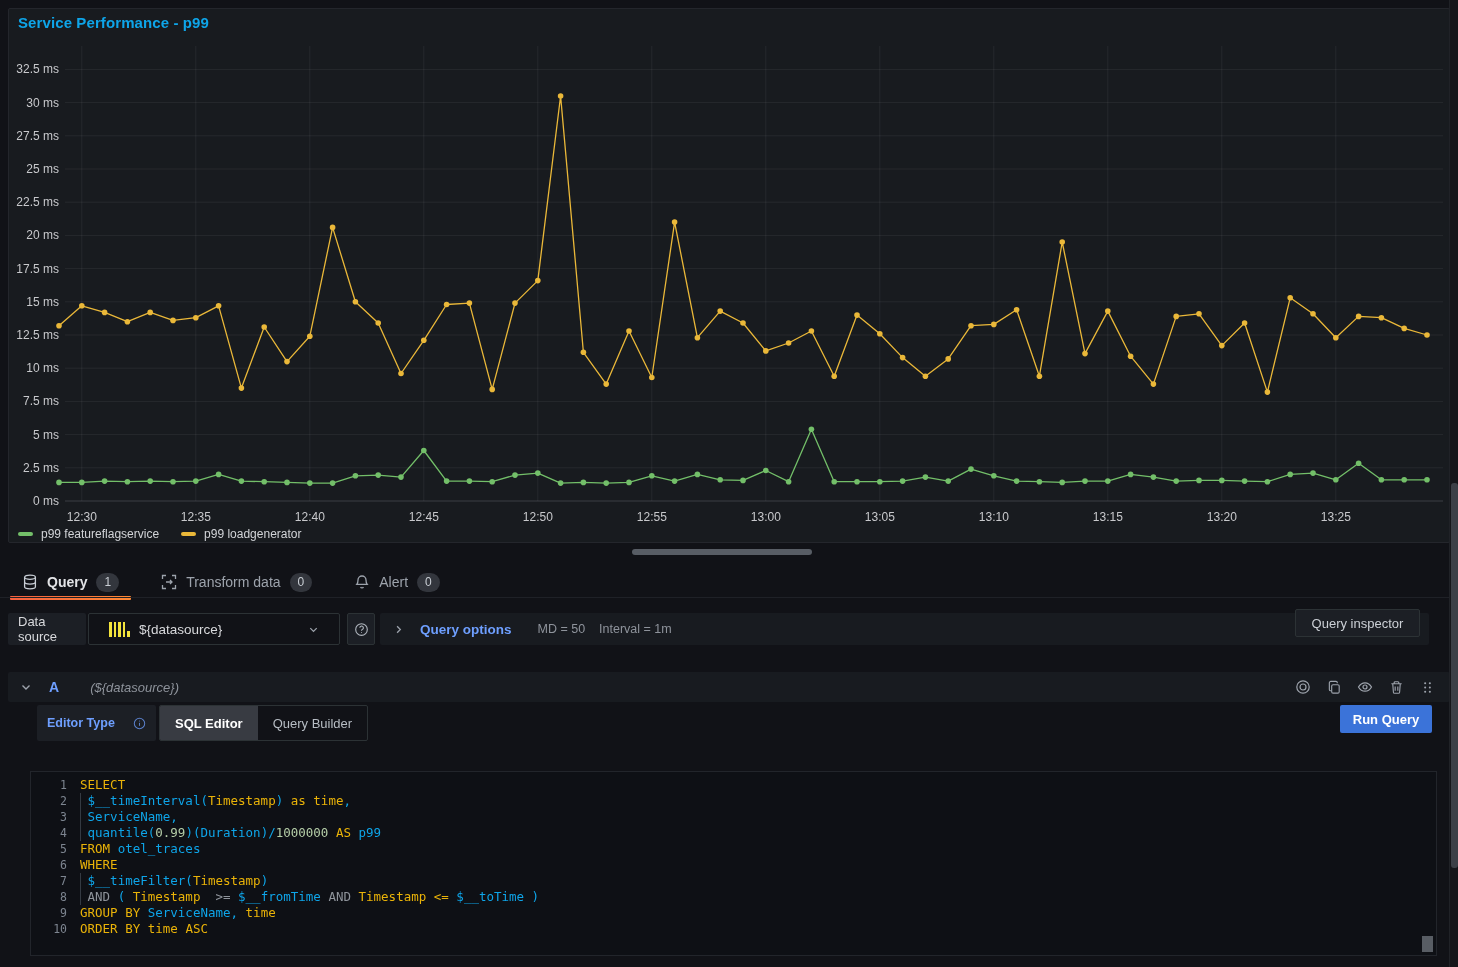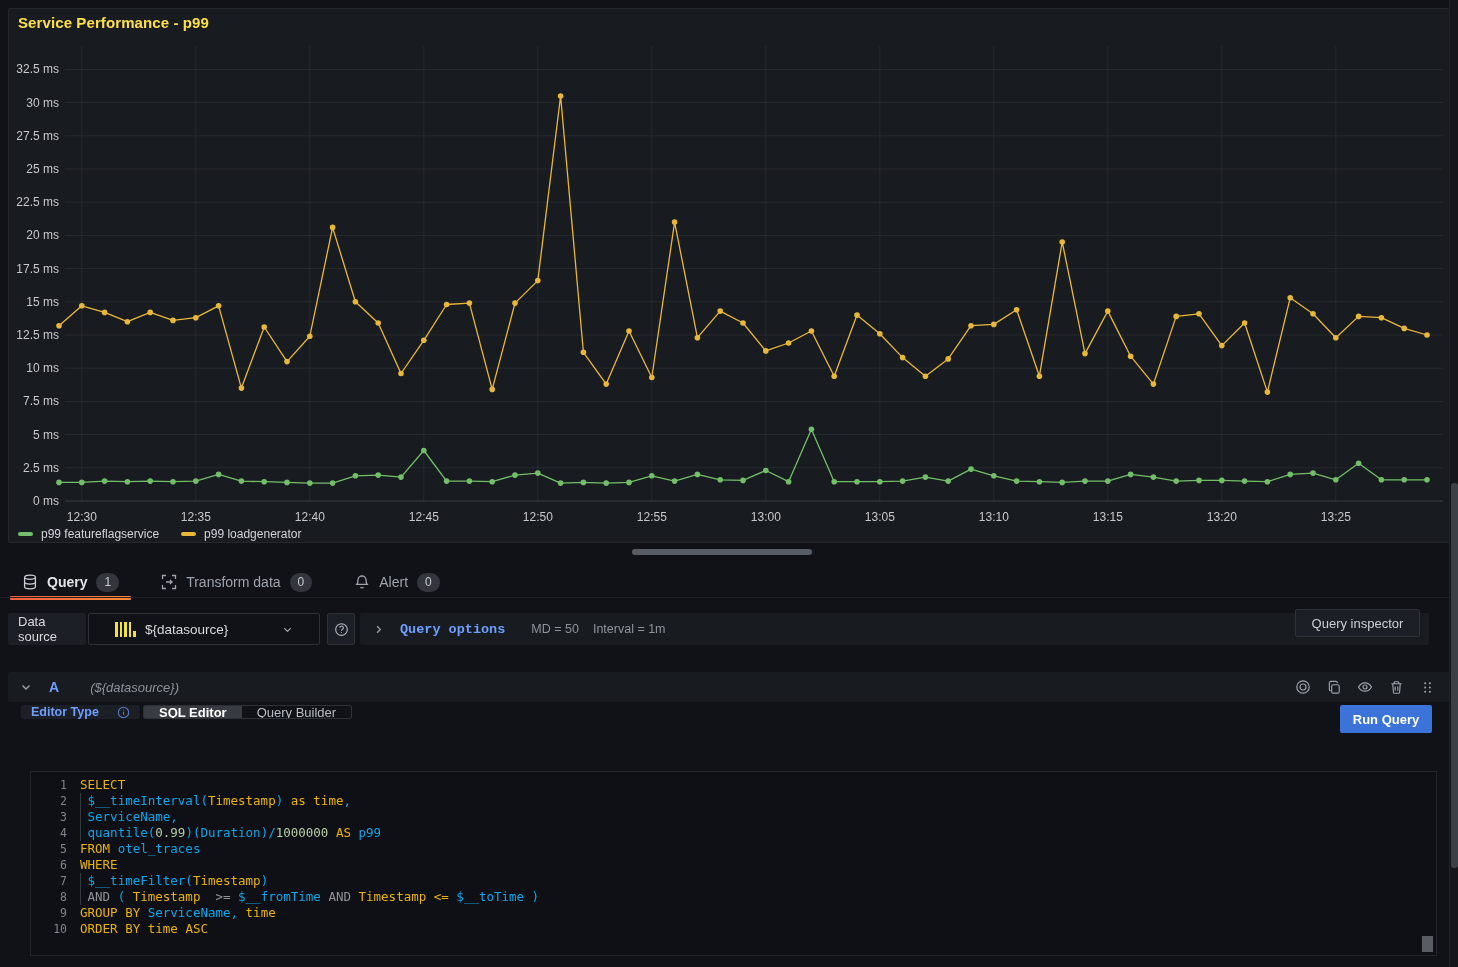--- a/index.html
+++ b/index.html
@@ -4,21 +4,21 @@
 <style>
   * { margin:0; padding:0; box-sizing:border-box; }
   html,body { background:#0d0e12; }
   body { font-family:"Liberation Sans", sans-serif; }
   .page { position:relative; width:1458px; height:967px; background:#111217; overflow:hidden; }
 
   
   .panel { position:absolute; left:8px; top:8px; width:1442px; height:535px;
            background:#181b1f; border:1px solid #24262c; border-radius:2px; }
   .panel-title { position:absolute; left:9px; top:5px; font-size:15px; font-weight:600;
-                 color:#fde047; letter-spacing:.1px; }
+                 color:#0ea5e9; letter-spacing:.1px; }
   #chart-svg { position:absolute; left:0; top:0; }
   #chart-svg text { font-family:"Liberation Sans", sans-serif; }
   .legend { position:absolute; left:9px; top:518px; display:flex; gap:22px; align-items:center; }
   .legend-item { display:flex; align-items:center; gap:8px; cursor:pointer; }
   .legend-marker { width:15px; height:4px; border-radius:2px; }
   .legend-label { font-size:12px; color:#d2d4d8; }
 
   
   .h-scroll-thumb { position:absolute; left:632px; top:549px; width:180px; height:6px;
                     border-radius:3px; background:#585d65; }
@@ -40,50 +40,50 @@
            color:#c9ced4; font-size:12px; display:flex; align-items:center; justify-content:center; }
   .tab-underline { position:absolute; left:2px; right:2px; bottom:-2px; height:4px; border-radius:1px;
                    background:linear-gradient(90deg,#f55f3e,#ff8833); display:none; }
   .tab.active .tab-underline { display:block; }
 
   
   .ds-row { position:absolute; left:8px; top:613px; width:1421px; height:32px;
             display:flex; align-items:stretch; }
   .ds-label { width:78px; background:#1c1f25; border-radius:2px; display:flex; align-items:center;
               padding:11px 10px; font-size:13px; color:#d8d9dc; }
-  .ds-select { width:232px; margin-left:2px; background:#111217; border:1px solid #2c3235;
-               border-radius:2px; display:flex; align-items:center; padding:0 26px; gap:9px; cursor:pointer; }
+  .ds-select { width:252px; margin-left:2px; background:#111217; border:1px solid #2c3235;
+               border-radius:2px; display:flex; align-items:center; padding:0 20px; gap:9px; cursor:pointer; }
   .ds-select-value { flex:1; font-size:13.5px; color:#d8d9dc; }
   .ch-logo { display:flex; align-items:flex-end; gap:2px; height:16px; }
   .ch-bar { width:2.6px; background:#f2e33c; }
   .icon-btn { width:28px; margin-left:7px; background:#1c1f25; border:1px solid #2c3235;
               border-radius:2px; display:flex; align-items:center; justify-content:center;
               color:#aeb4bc; cursor:pointer; }
   .options-strip { flex:1; margin-left:5px; background:#181b20; border-radius:2px;
                    display:flex; align-items:center; padding:0 13px; gap:14px; cursor:pointer; }
-  .qo-label { font-size:13.5px; font-weight:600; color:#6e9fff;font-family:Liberation Mono, monospace; }
+  .qo-label { font-size:13.5px; font-weight:600; color:#6e9fff; }
   .qo-meta { font-size:12.5px; color:#8e939b; }
   .inspector-btn { position:absolute; left:1295px; top:609px; width:125px; height:28px;
                    background:#1c1f25; border:1px solid #2c3235; border-radius:2px;
                    color:#ccd0d6; font-size:13px; display:flex; align-items:center;
                    justify-content:center; cursor:pointer; font-family:inherit; }
 
   
   .query-row { position:absolute; left:8px; top:672px; width:1442px; height:30px;
                background:#181b20; border-radius:2px; display:flex; align-items:center; padding:0 12px; }
   .qr-chevron { color:#9da3ac; display:flex; cursor:pointer; }
   .qr-ref { margin-left:17px; font-size:14px; font-weight:600; color:#6e9fff; cursor:pointer; }
   .qr-hint { margin-left:31px; font-size:13px; font-style:italic; color:#8e939b; }
   .qr-spacer { flex:1; }
   .qr-actions { display:flex; align-items:center; gap:9px; }
   .qr-actions .act { width:22px; height:22px; display:flex; align-items:center; justify-content:center;
                      color:#9da3ac; cursor:pointer; }
 
   
-  .ctl-row { position:absolute; left:21px; display:flex; align-items:stretch; height:14px; }
+  .ctl-row { position:absolute; left:37px; display:flex; align-items:stretch; height:36px; }
   .ctl-row.r1 { top:705px; } .ctl-row.r2 { top:738px; }
   .ctl-label { width:119px; background:#1c1f25; border-radius:2px; display:flex; align-items:center;
                justify-content:space-between; padding:0 10px; }
   .ctl-label span { font-size:12.5px; font-weight:600; color:#6e9fff; }
   .info-icon { color:#6e9fff; opacity:.75; display:flex; }
   .seg-group { margin-left:3px; display:flex; border:1px solid #2c3235; border-radius:2px;
                background:#111217; overflow:hidden; }
   .seg { padding:0 15px; display:flex; align-items:center; font-size:13px; color:#b7bdc4;
          cursor:pointer; white-space:nowrap; }
   .seg.active { background:#383b42; color:#ffffff; font-weight:600; }

